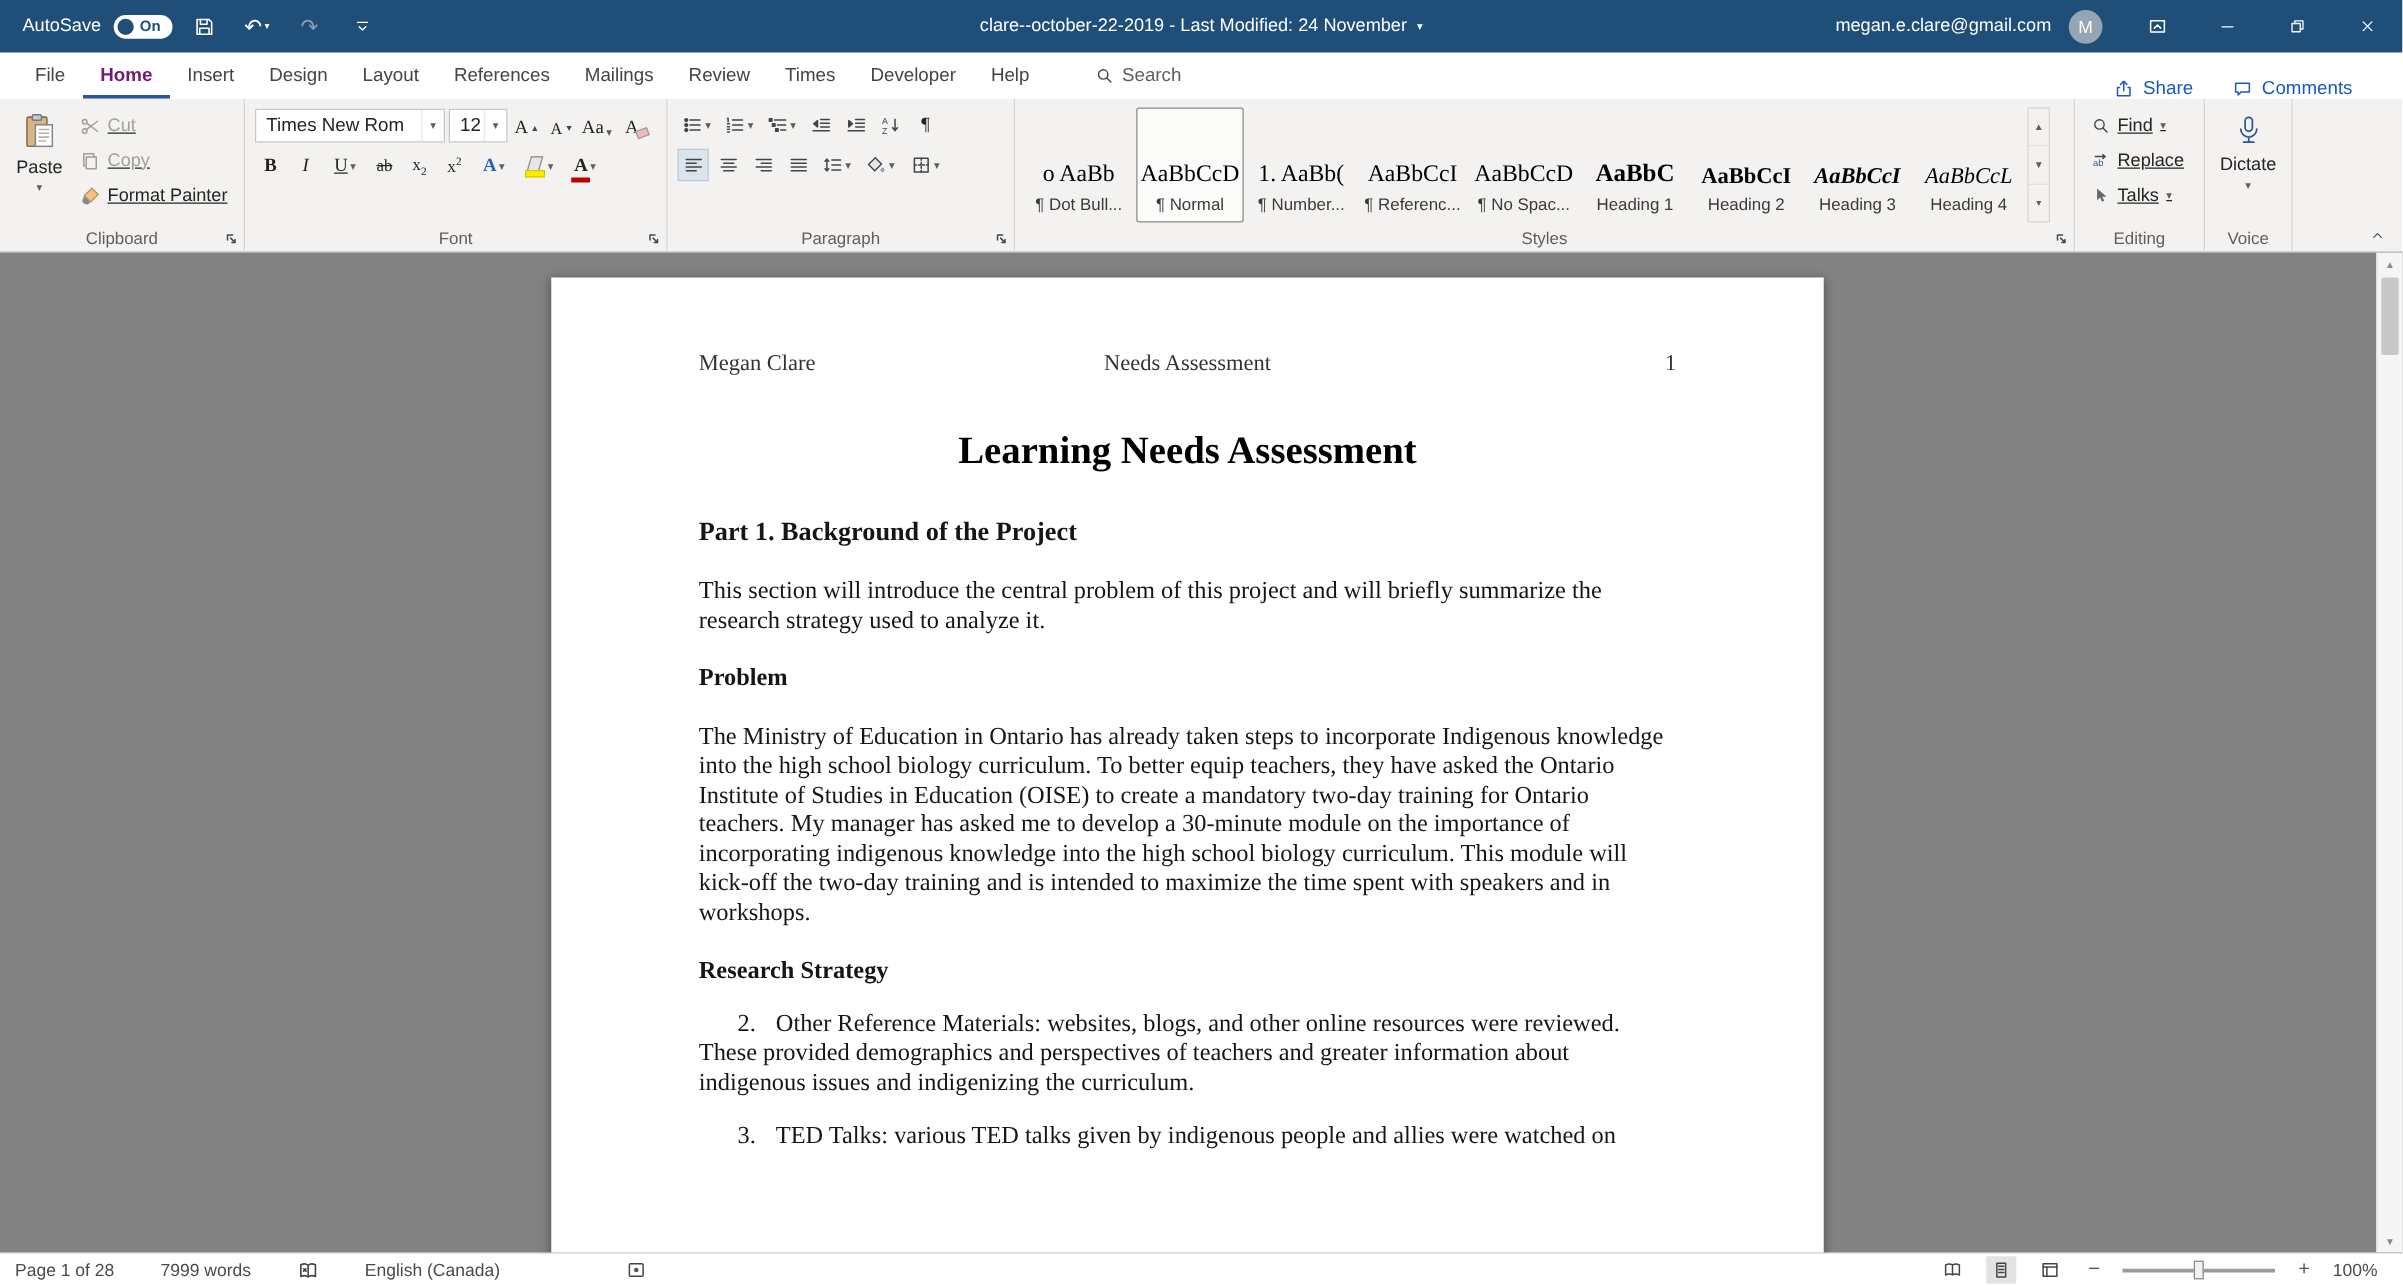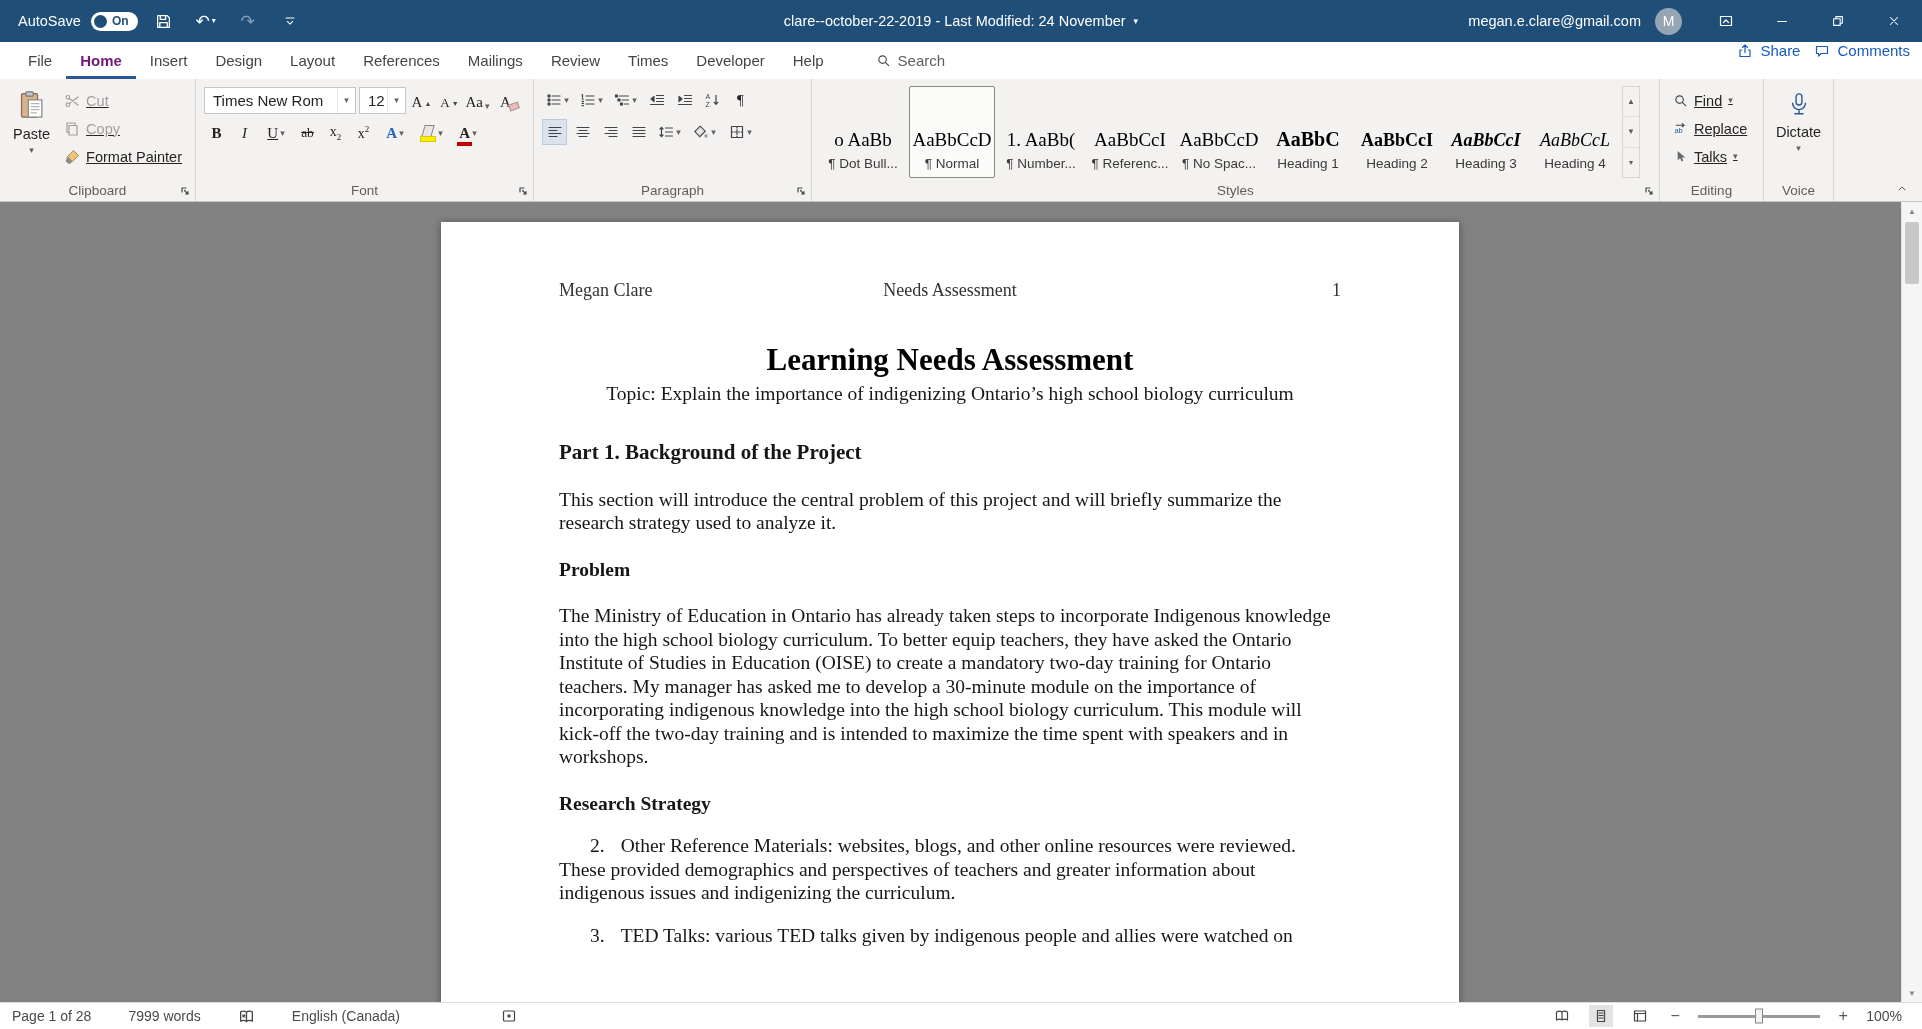--- a/index.html
+++ b/index.html
@@ -32,21 +32,21 @@
   .tb-email { font-size:14.5px; margin-right:14px; }
   .tb-avatar { width:27px; height:27px; border-radius:50%; background:#96a5b3; color:#fff; font-size:14px; display:flex; align-items:center; justify-content:center; margin-right:16px; }
   .win-btn { width:56px; height:42px; display:flex; align-items:center; justify-content:center; }
 
   
   .menubar { height:37px; background:#fff; display:flex; align-items:stretch; flex:0 0 auto; }
   .tabs { display:flex; align-items:stretch; padding-left:14px; }
   .tab { display:flex; align-items:center; padding:0 14px; font-size:15px; color:#444; cursor:default; }
   .tab.active { color:#701a75; font-weight:700; box-shadow: inset 0 -3px 0 #2b579a; }
   .searchbox { display:flex; align-items:center; gap:7px; margin-left:38px; font-size:15px; color:#605e5c;text-align:center; }
-  .mb-right { margin-left:auto; display:flex; align-items:flex-start; gap:14px; padding-right:12px; }
+  .mb-right { margin-left:auto; display:flex; align-items:flex-end; gap:32px; padding-right:40px; }
   .mb-link { display:flex; align-items:center; gap:7px; color:#185abd; font-size:15px; }
 
   
   .ribbon { height:123px; background:#f3f2f1; border-bottom:1px solid #c8c6c4; display:flex; position:relative; flex:0 0 auto; }
   .rgroup { display:flex; flex-direction:column; border-right:1px solid #d8d6d4; position:relative; flex:0 0 auto; }
   .rgroup.filler { border-right:none; flex:1 1 auto; }
   .rg-content { flex:1; display:flex; align-items:flex-start; padding:6px 8px 0; gap:4px; }
   .rg-label { height:22px; display:flex; align-items:center; justify-content:center; font-size:13.5px; color:#605e5c; }
   .launcher { position:absolute; right:4px; bottom:4px; width:12px; height:12px; display:flex; align-items:center; justify-content:center; }
   .bigbtn { width:58px; height:90px; display:flex; flex-direction:column; align-items:center; padding-top:5px; gap:4px; font-size:14.5px; color:#252423; }
@@ -577,21 +577,20 @@
   </div>
 
   <div class="canvas">
     <div class="page">
       <div class="doc-header">
         <span class="dh-left">Megan Clare</span>
         <span class="dh-center">Needs Assessment</span>
         <span class="dh-right">1</span>
       </div>
       <div class="doc-title">Learning Needs Assessment</div>
-      <div class="doc-subtitle">Topic: Explain the importance of indigenizing Ontario’s high school biology curriculum</div>
       <div class="doc-h2">Part 1. Background of the Project</div>
       <p class="doc-p">This section will introduce the central problem of this project and will briefly summarize the research strategy used to analyze it.</p>
       <div class="doc-h3">Problem</div>
       <p class="doc-p">The Ministry of Education in Ontario has already taken steps to incorporate Indigenous knowledge into the high school biology curriculum. To better equip teachers, they have asked the Ontario Institute of Studies in Education (OISE) to create a mandatory two-day training for Ontario teachers. My manager has asked me to develop a 30-minute module on the importance of incorporating indigenous knowledge into the high school biology curriculum. This module will kick-off the two-day training and is intended to maximize the time spent with speakers and in workshops.</p>
       <div class="doc-h3">Research Strategy</div>
       <div class="doc-li">
         <span class="num">2.</span><span>Other Reference Materials: websites, blogs, and other online resources were reviewed. These provided demographics and perspectives of teachers and greater information about indigenous issues and indigenizing the curriculum.</span>
       </div>
       <div class="doc-li">
         <span class="num">3.</span><span>TED Talks: various TED talks given by indigenous people and allies were watched on</span>

